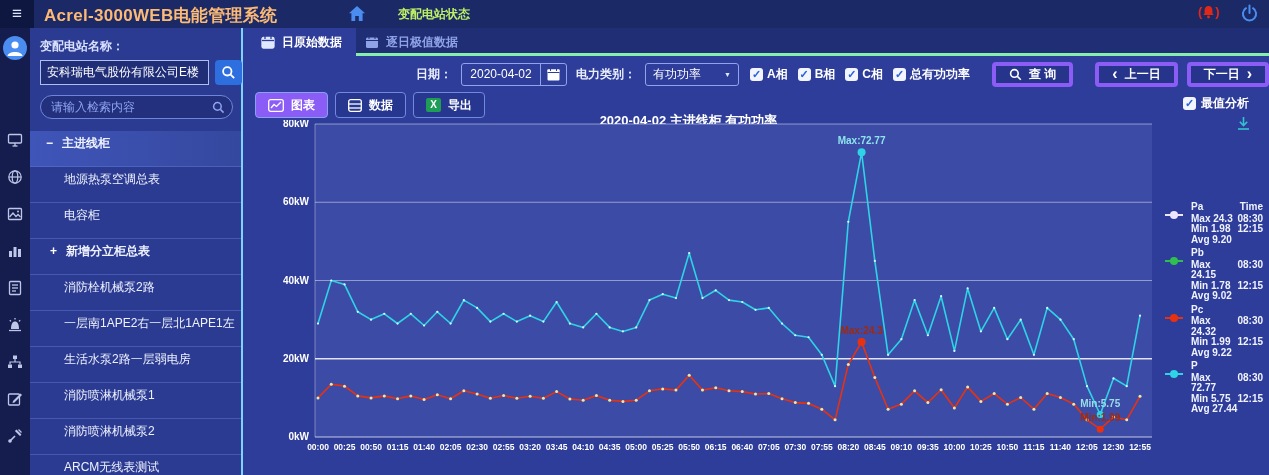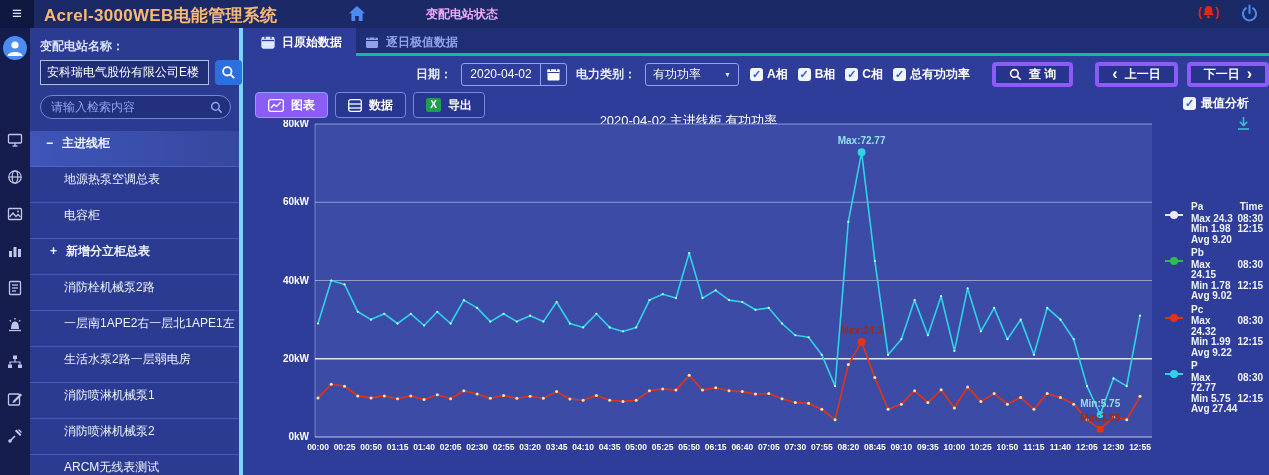--- a/index.html
+++ b/index.html
@@ -5,55 +5,55 @@
   html,body{margin:0;padding:0;background:#10194a;}
   *{box-sizing:border-box;}
   #app{position:relative;width:1269px;height:475px;overflow:hidden;background:#2e3d99;
        font-family:"Liberation Sans",sans-serif;}
   
   .topbar{position:absolute;top:0;left:0;right:0;height:28px;background:#1b2a66;}
   .burger{position:absolute;left:0;top:0;width:34px;height:28px;background:#0e1740;color:#dfe6ff;
           font-size:17px;line-height:28px;text-align:center;cursor:pointer;}
   .app-title{position:absolute;left:44px;top:4px;color:#fdba74;font-size:17px;font-weight:bold;letter-spacing:.3px;}
   .home{position:absolute;left:348px;top:5px;width:18px;height:18px;cursor:pointer;}
-  .ttab1{position:absolute;left:398px;top:0;height:28px;line-height:28px;color:#f0abfc;font-size:12px;font-weight:bold;cursor:pointer;margin-left:28px;}
+  .ttab1{position:absolute;left:398px;top:0;height:28px;line-height:28px;color:#bef264;font-size:12px;font-weight:bold;cursor:pointer;}
   .ttab2{position:absolute;left:478px;top:0;height:28px;line-height:28px;color:#ffffff;font-size:12px;font-weight:bold;cursor:pointer;
          display:flex;align-items:center;gap:6px;}
   .ttab2 .underline{position:absolute;left:-10px;right:-14px;bottom:0;height:3px;background:#2e6fe0;}
   .close-circle{display:inline-block;width:13px;height:13px;border-radius:50%;background:#4a7de8;color:#fff;
           font-size:10px;line-height:13px;text-align:center;font-weight:bold;}
   .bell{position:absolute;left:1198px;top:4px;display:flex;align-items:center;color:#e02818;font-weight:bold;font-size:13px;cursor:pointer;}
   .power{position:absolute;left:1240px;top:4px;width:19px;height:19px;cursor:pointer;}
   
   .rail{position:absolute;top:28px;left:0;width:30px;bottom:0;background:#141d4d;}
   .avatar{position:absolute;top:8px;left:3px;width:24px;height:24px;border-radius:50%;background:#4a8cf0;cursor:pointer;}
   .rail-icons{position:absolute;top:104px;left:0;width:30px;display:flex;flex-direction:column;align-items:center;gap:21px;}
   .rail-icons span{width:16px;height:16px;display:block;cursor:pointer;opacity:.92;}
   
-  .sidebar{position:absolute;top:28px;left:30px;width:213px;bottom:0;background:#2c3b92;border-right:4px solid #7dd3fc;}
+  .sidebar{position:absolute;top:28px;left:30px;width:213px;bottom:0;background:#2c3b92;border-right:2px solid #7dd3fc;}
   .station-label{color:#d9e1ff;font-size:12px;margin:10px 0 5px 10px;font-weight:bold;}
   .station-row{display:flex;margin:0 8px 0 10px;gap:6px;}
   .station-input{flex:1;height:25px;background:#202e78;border:1px solid #aebdf2;color:#fff;font-size:12px;
                  padding:0 6px;font-family:inherit;}
   .station-btn{width:36px;height:25px;background:#2e6fe0;border:none;border-radius:4px;cursor:pointer;
                display:flex;align-items:center;justify-content:center;}
   .tree-search-wrap{position:relative;margin:10px 8px 0 10px;}
   .tree-search{width:100%;height:24px;background:rgba(18,30,90,.35);border:1px solid #6f86d8;border-radius:12px;
                color:#e6ecff;font-size:12px;padding:0 26px 0 10px;font-family:inherit;}
   .tree-search::placeholder{color:#90a4ec;}
   .tree-search-icon{position:absolute;right:8px;top:5px;width:13px;height:13px;}
   .tree{margin-top:12px;}
   .tree-item{height:36px;line-height:25px;color:#eef2ff;font-size:12px;padding-left:34px;
              border-bottom:1px solid rgba(96,118,210,.5);cursor:pointer;white-space:nowrap;overflow:hidden;}
   .tree-item.root{padding-left:16px;background:linear-gradient(90deg,#3f55b8,#35489f);font-weight:bold;}
   .tree-item.haspl{padding-left:20px;font-weight:bold;}
   .tree-item .exp{display:inline-block;margin-right:9px;font-weight:bold;color:#fff;}
   
   .main{position:absolute;top:28px;left:247px;right:0;bottom:0;background:#2e3d99;}
-  .tabbar{position:absolute;top:0;left:0;right:0;height:28px;background:#202e75;border-bottom:3px solid #14b8a6;}
+  .tabbar{position:absolute;top:0;left:0;right:0;height:28px;background:#202e75;border-bottom:3px solid #86efac;}
   .mtab{position:absolute;top:0;height:28px;line-height:28px;font-size:12px;font-weight:bold;padding:0 14px;
         color:#8fa2e8;cursor:pointer;display:flex;align-items:center;gap:7px;}
   .mtab.active{background:#2e3d99;color:#ffffff;}
   .mtab1{left:0;} .mtab2{left:104px;}
   .toolbar{position:absolute;top:33px;left:0;right:0;height:26px;display:flex;align-items:center;
            padding-left:8px;gap:9px;color:#fff;font-size:12px;justify-content:flex-end;}
   .tlabel{color:#eaefff;font-weight:bold;}
   .datebox{display:flex;align-items:center;height:23px;border:1px solid #8fa4ea;border-radius:3px;overflow:hidden;}
   .dateval{width:78px;text-align:center;font-size:12px;color:#fff;}
   .datecal{width:26px;height:23px;border-left:1px solid #8fa4ea;display:flex;align-items:center;justify-content:center;cursor:pointer;}
@@ -70,21 +70,21 @@
   .gap{width:4px;}
   .viewbar{position:absolute;top:64px;left:0;height:28px;display:flex;gap:7px;padding-left:8px;}
   .vbtn{display:flex;align-items:center;gap:7px;height:26px;padding:0 12px;border:1px solid #6f8ae0;border-radius:4px;
         background:rgba(20,35,110,.25);color:#fff;font-size:12px;font-weight:bold;cursor:pointer;}
   .vbtn.active{background:#8b5cf6;border-color:#87a2f5;}
   .xlsicon{width:15px;height:14px;background:#1f9d57;border-radius:2px;color:#fff;font-size:10px;line-height:14px;
            text-align:center;font-weight:bold;}
   .maxana{position:absolute;top:67px;right:20px;display:flex;align-items:center;gap:5px;color:#fff;
           font-size:12px;font-weight:bold;cursor:pointer;}
   .dl{position:absolute;top:88px;right:18px;width:15px;height:15px;cursor:pointer;}
-  .chart-title{position:absolute;top:84px;left:1px;right:140px;text-align:center;color:#fff;font-weight:normal;font-size:13px;}
+  .chart-title{position:absolute;top:84px;left:1px;right:140px;text-align:center;color:#fff;font-weight:bold;font-size:13px;}
   #chart-svg{position:absolute;top:92px;left:0;}
   
   .legend{position:absolute;top:174px;right:6px;width:96px;}
   .lentry{position:relative;margin-left:24px;margin-bottom:3px;}
   .lrow{display:flex;justify-content:space-between;font-size:10px;line-height:10.5px;color:#f0f3ff;font-weight:bold;}
   .lname{margin-bottom:1px;}
   .lmark{position:absolute;left:-26px;top:12px;width:18px;height:2px;}
   .ldot{position:absolute;left:5px;top:-3px;width:8px;height:8px;border-radius:50%;}
 </style>
 </head>

